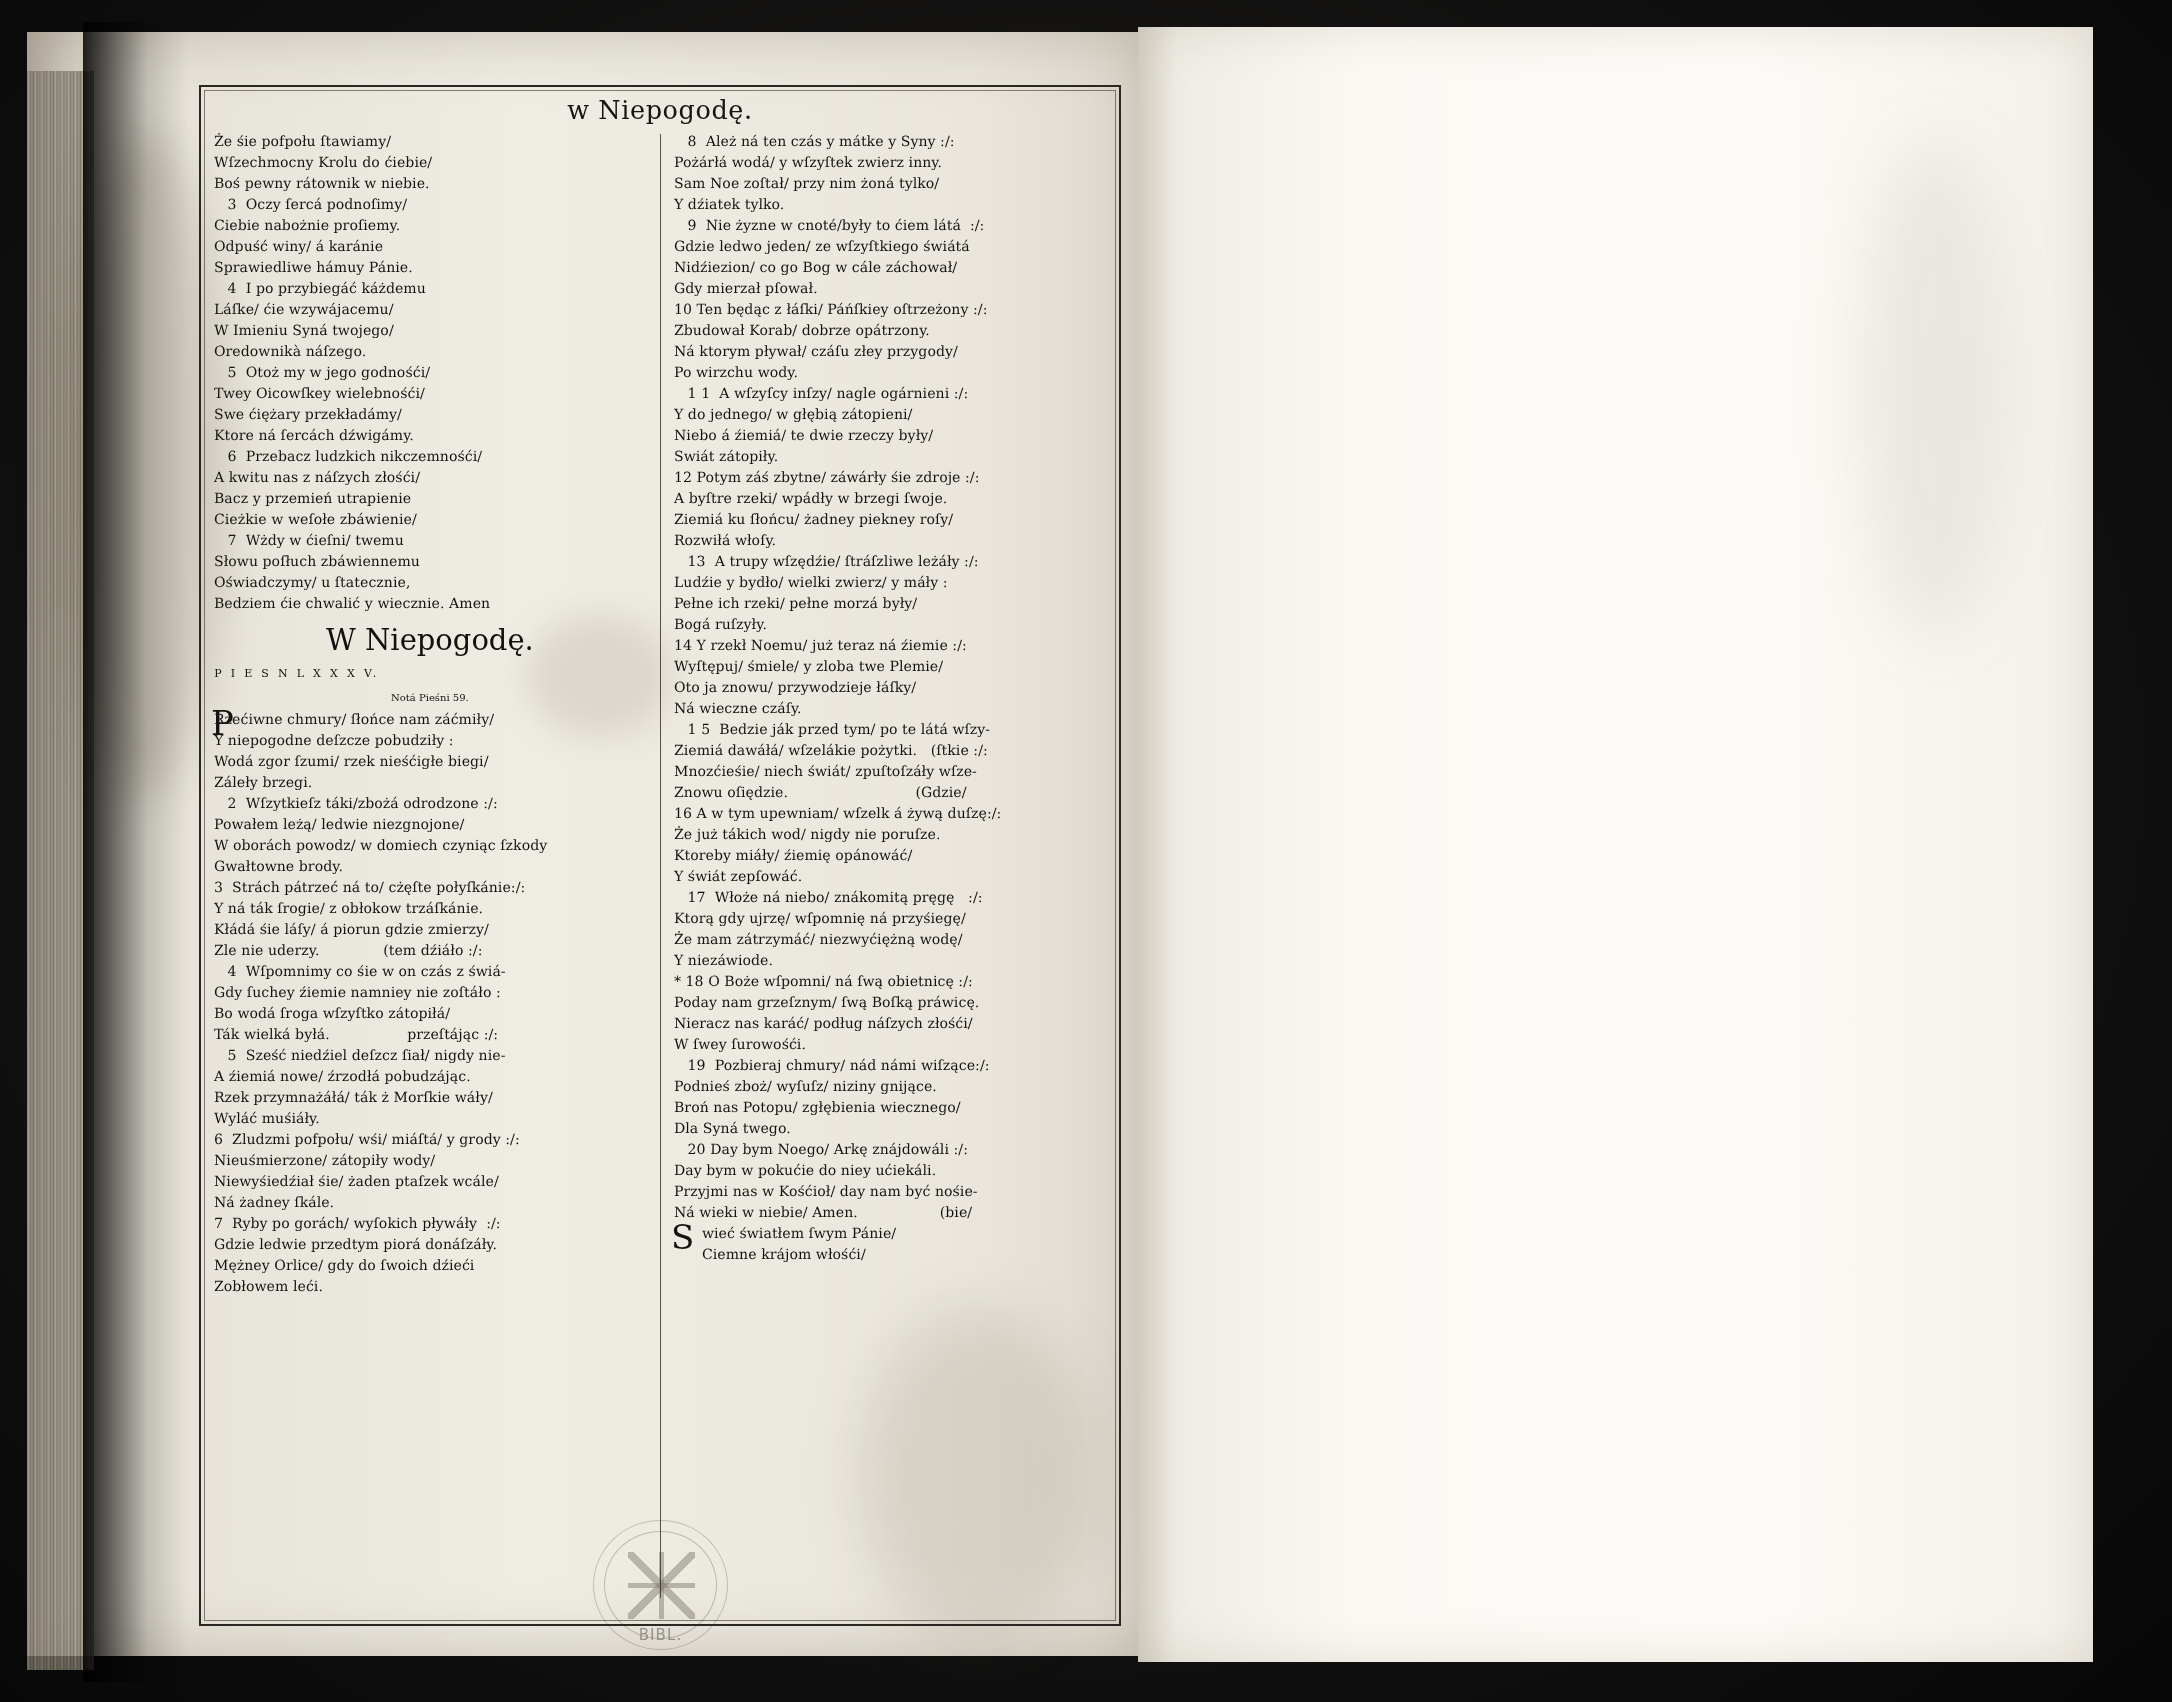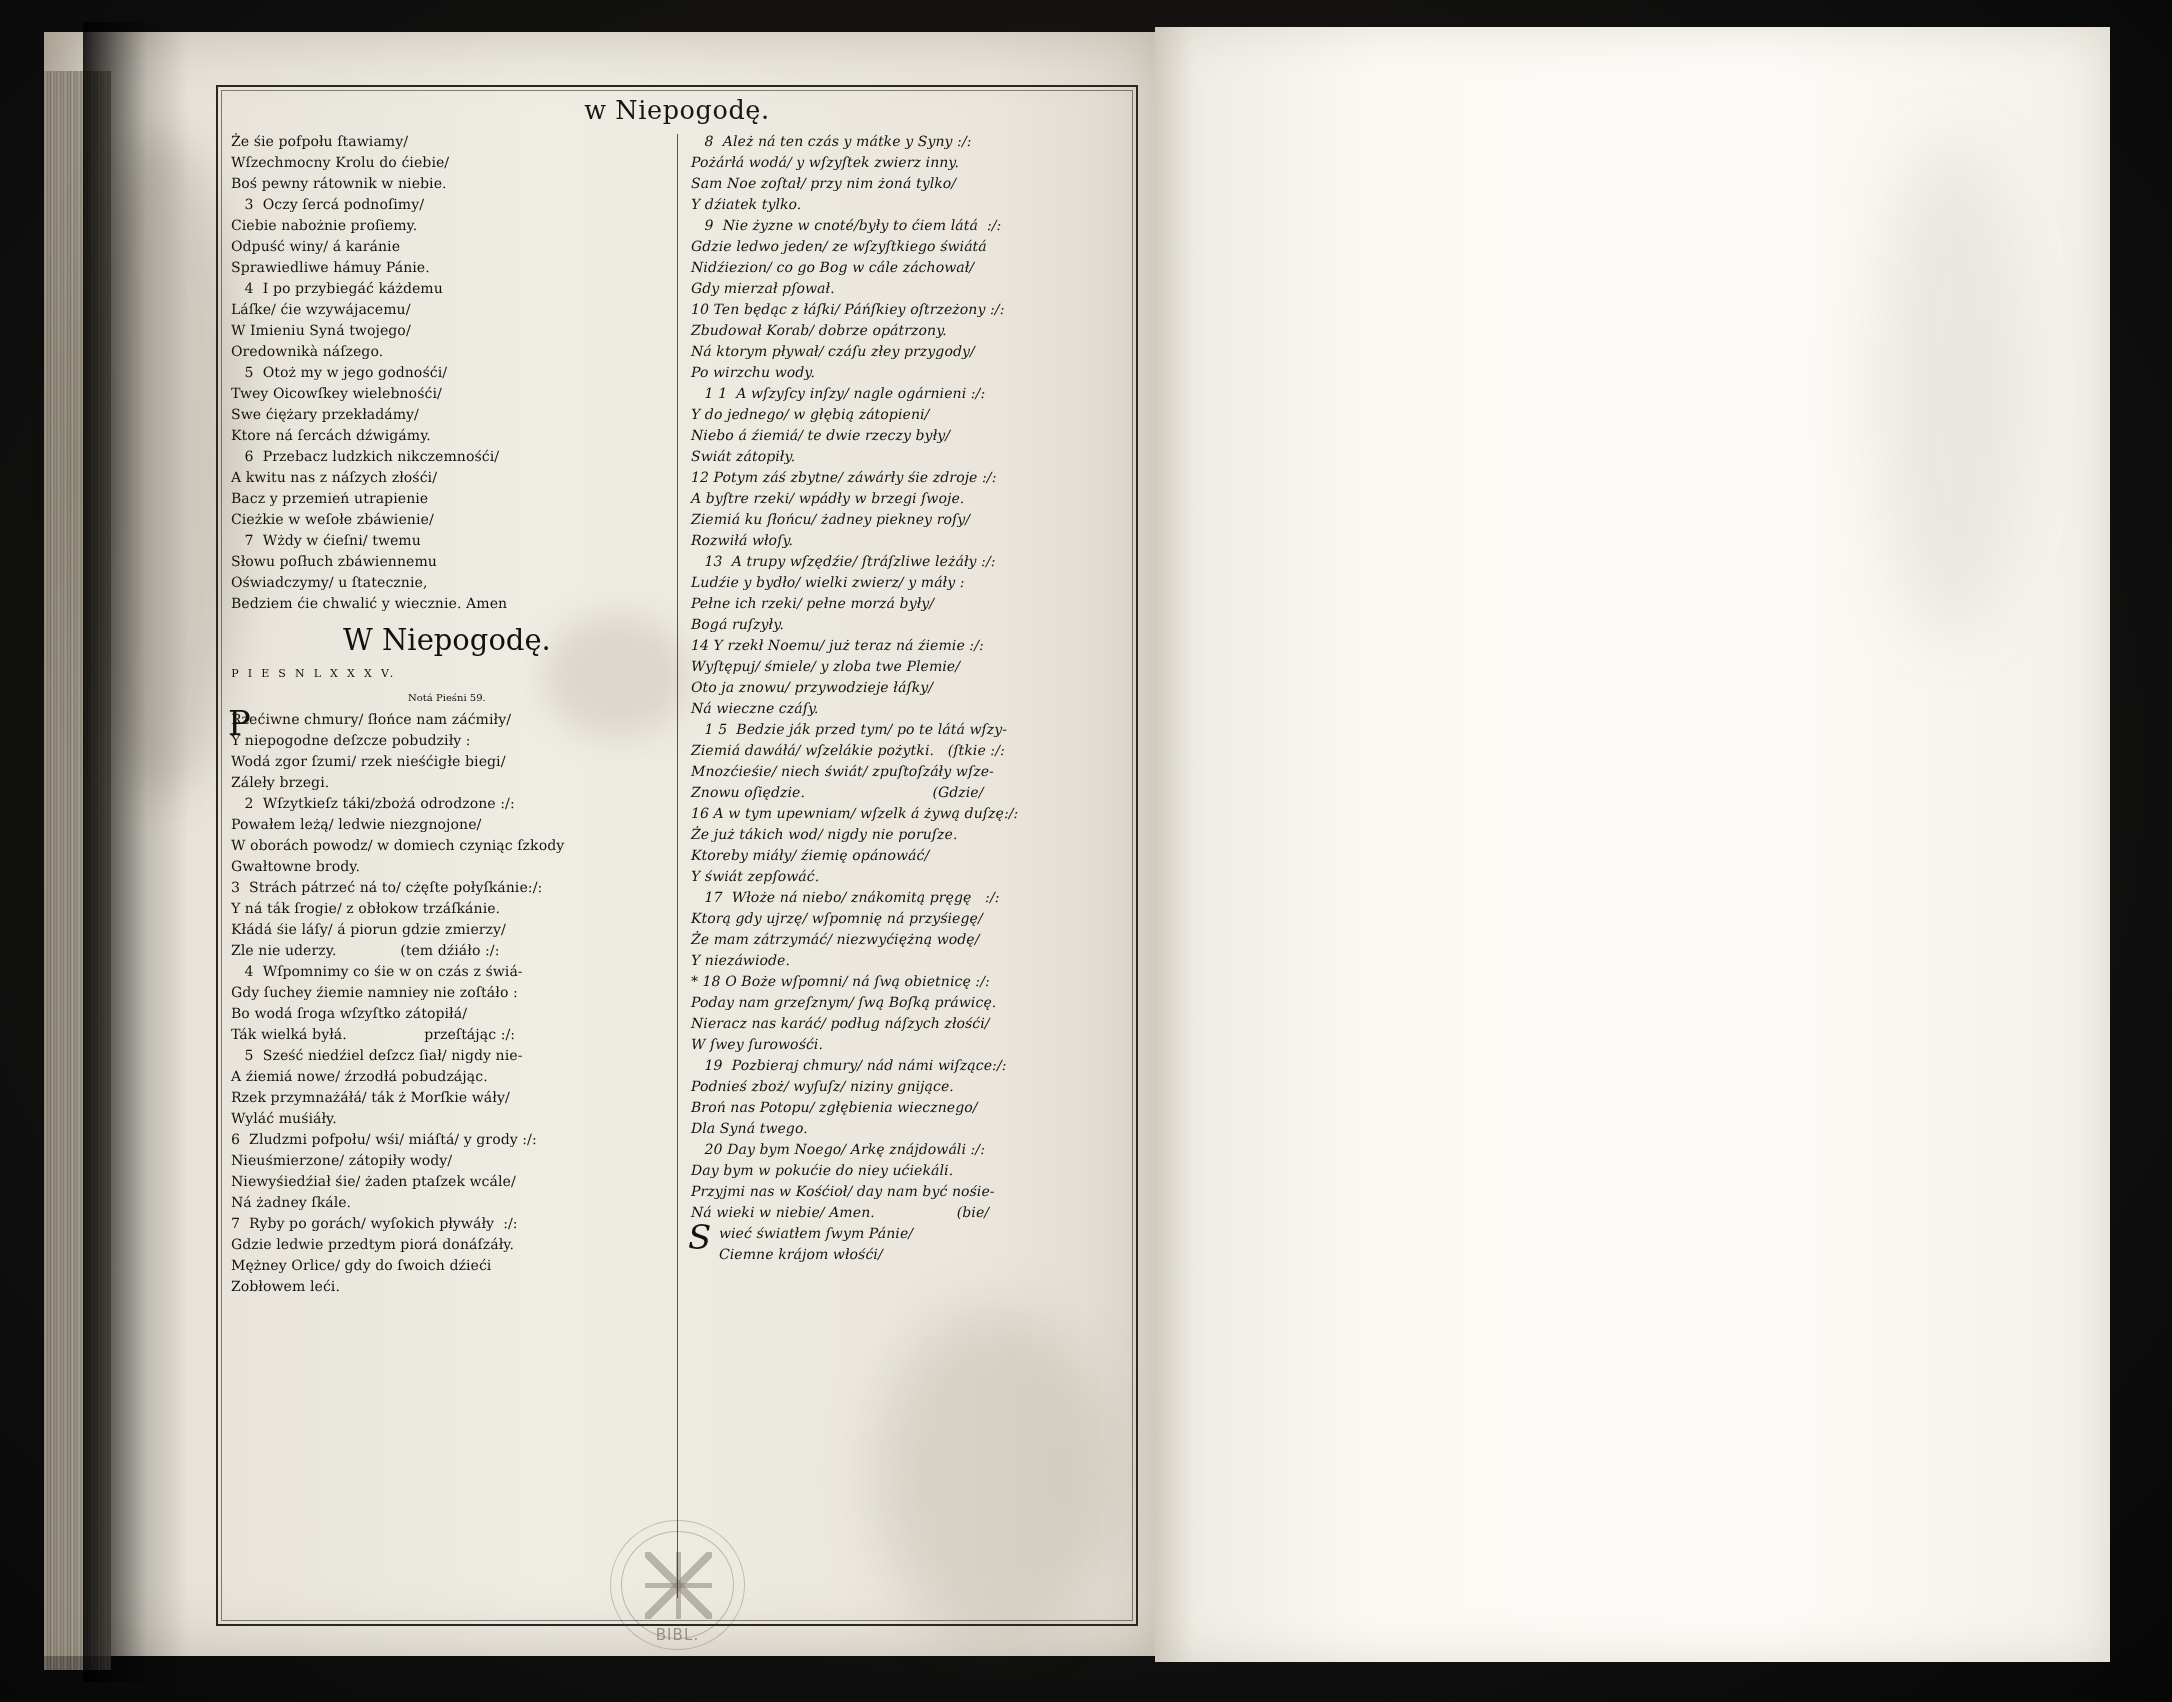--- a/index.html
+++ b/index.html
@@ -29,21 +29,21 @@
     left: 83px; top: 22px;
     width: 106px; height: 1660px;
     background: linear-gradient(to right, rgba(0,0,0,0.85), rgba(0,0,0,0.15) 60%, rgba(0,0,0,0));
     z-index: 6;
     pointer-events: none;
   }
 
   
   #book {
     position: absolute;
-    left: 33px;
+    left: 16px;
     top: 16.7px;
     width: 2088px;
     height: 1655px;
   }
 
   
   #leaf-left {
     position: absolute;
     left: 11px;
     top: 15.5px;
@@ -120,21 +120,21 @@
     position: relative;
     box-sizing: border-box;
   }
   .col-left { width: 439px; padding-right: 7.8px; }
   .col-rule {
     width: 0;
     border-left: 1.1px solid #3a342d;
     margin: 3.3px 6.7px 22px 6.7px;
     opacity: 0.85;
   }
-  .col-right { width: 439px; padding-left: 6.7px; font-style: italic; }
+  .col-right { width: 439px; padding-left: 6.7px; }
 
   .ln {
     font-family: "DejaVu Serif", serif;
     font-size: 14px;
     line-height: 21px;
     color: #14120f;
     white-space: pre;
     letter-spacing: 0.1px;
     transform: skewX(-0.6deg);
   }

